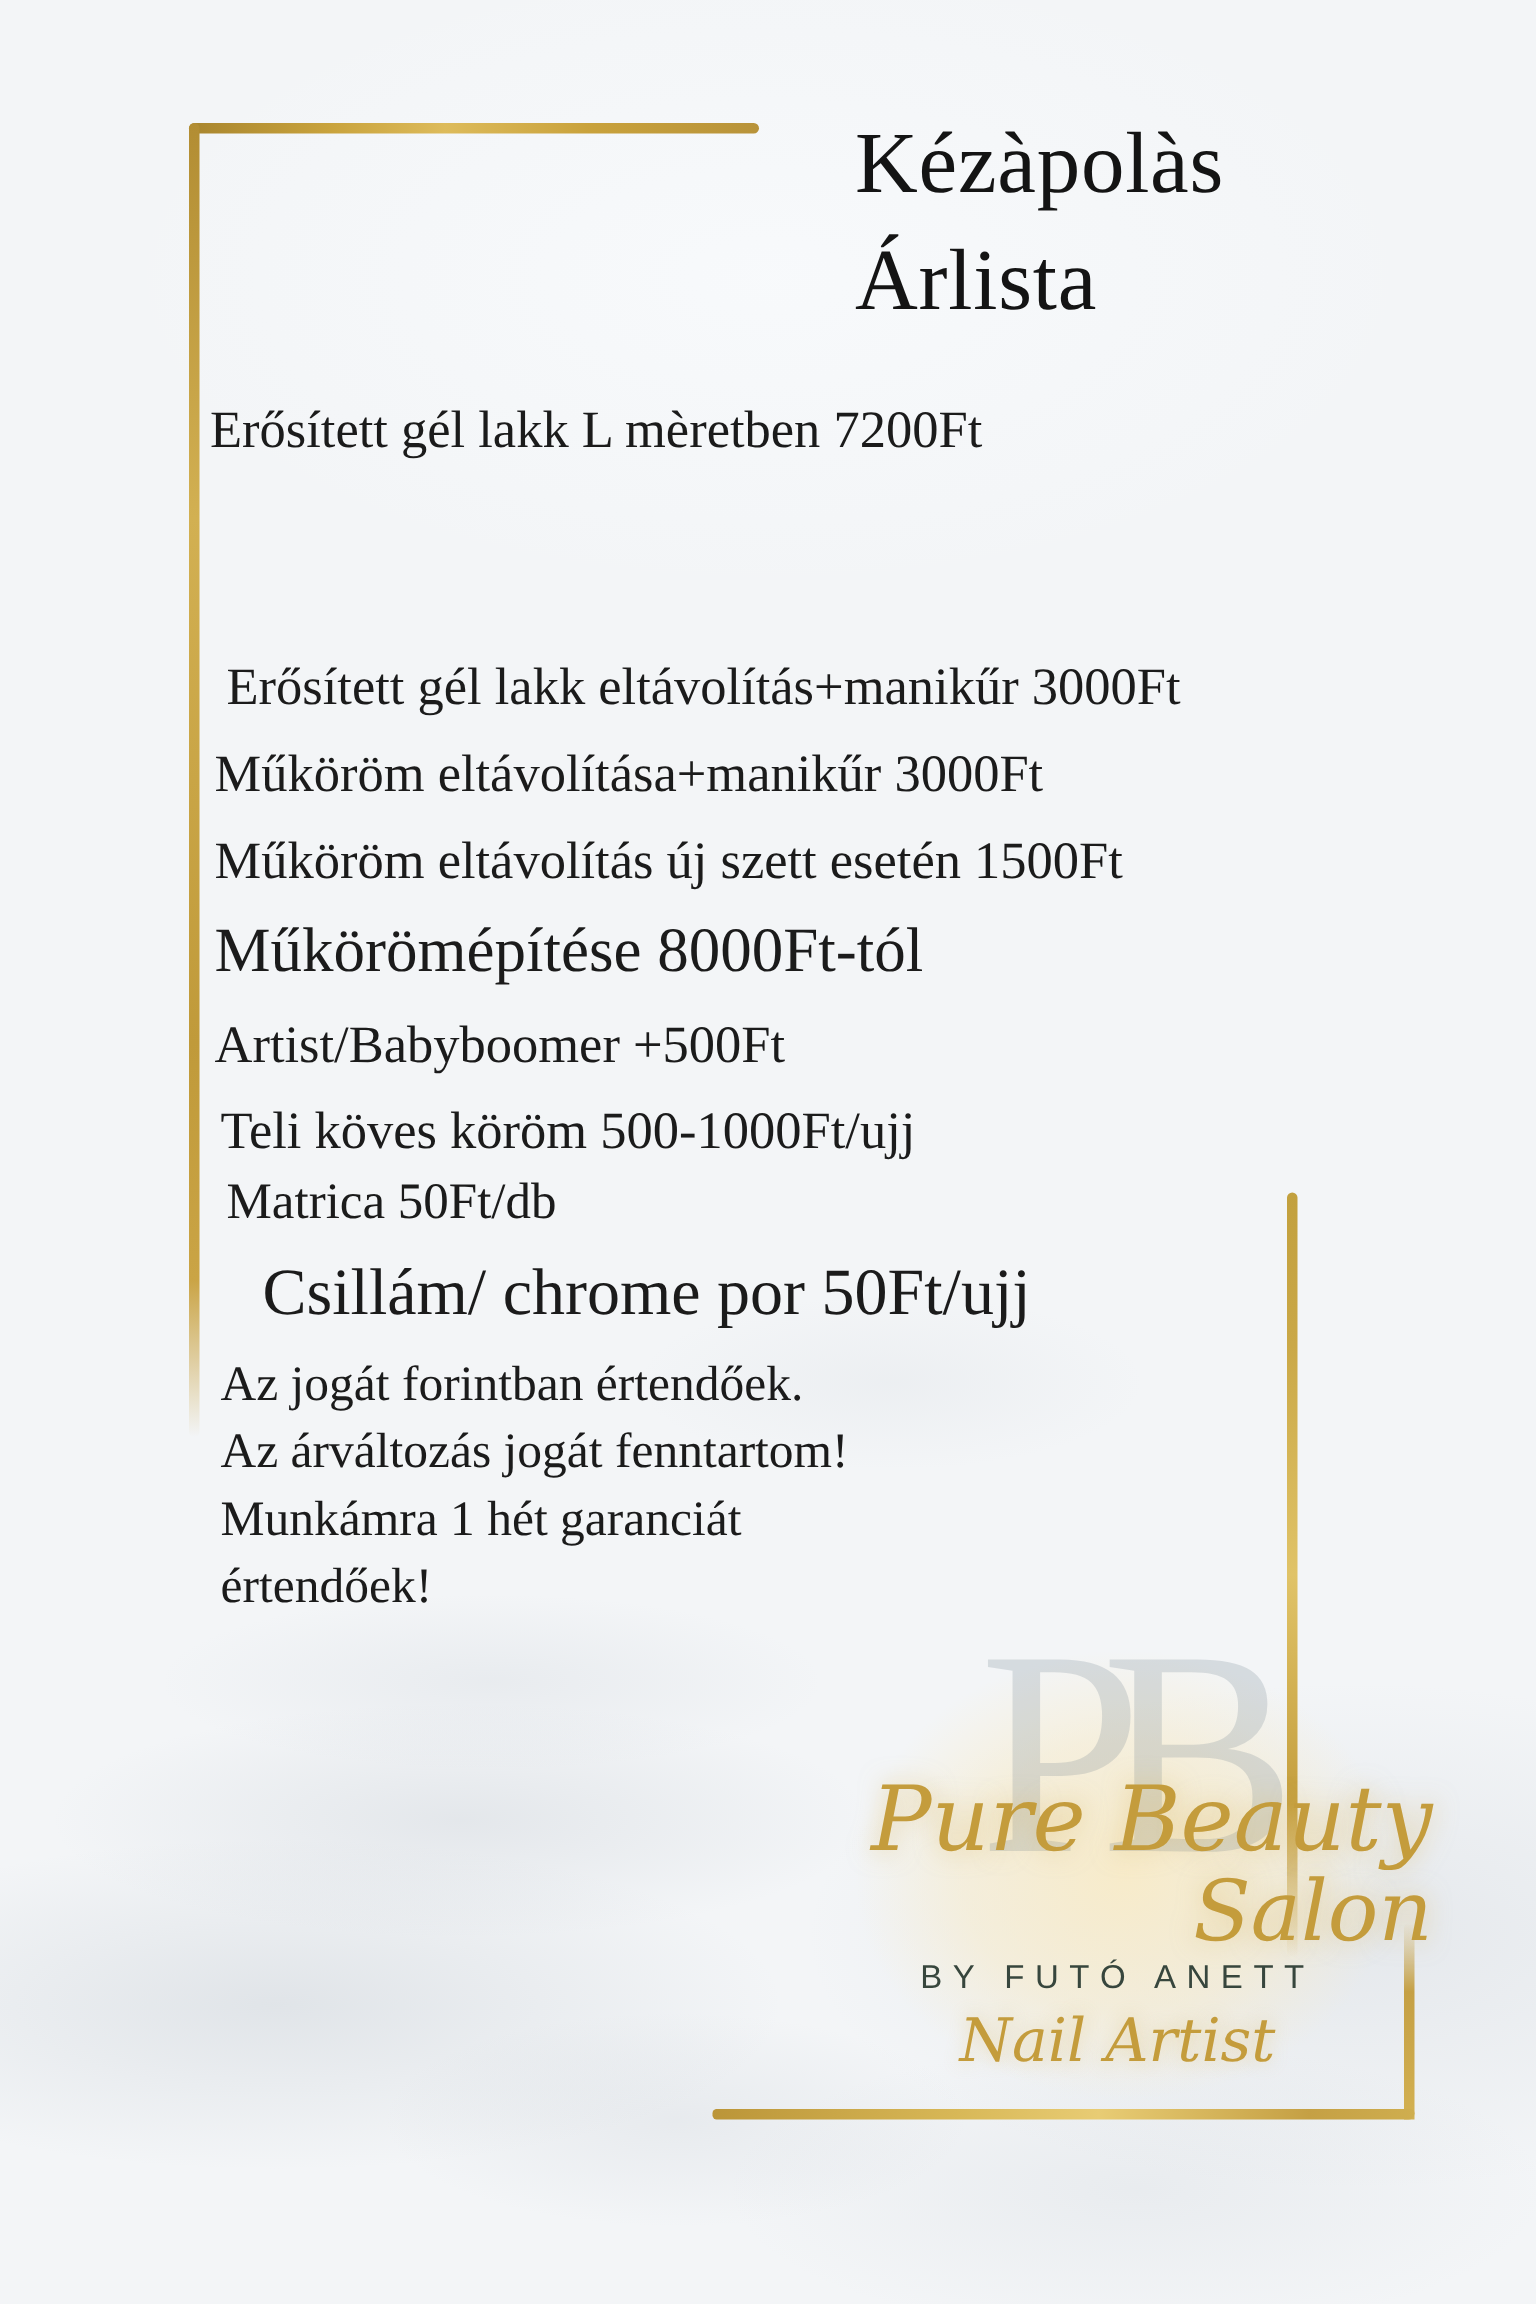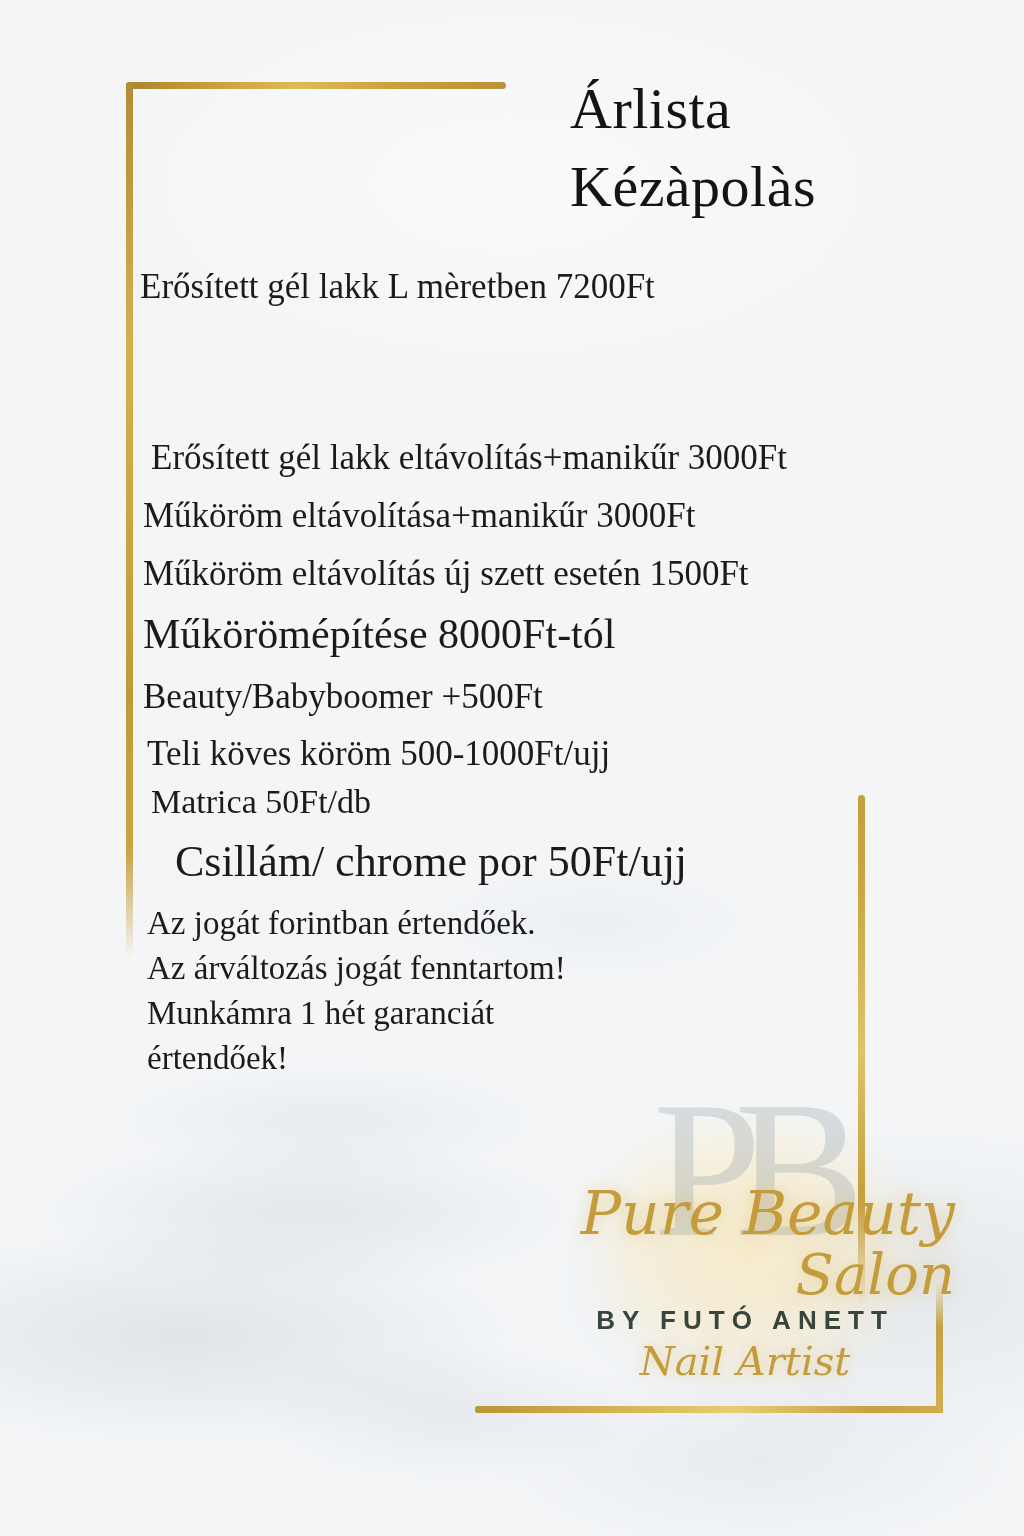--- a/index.html
+++ b/index.html
@@ -94,21 +94,21 @@
     position:absolute;left:0;width:100%;
     font-family:"DejaVu Serif", serif;font-style:italic;
     color:#c49c3c;
     text-shadow:0 0 16px rgba(219,184,100,0.55);
   }
   .brand1{top:118px;font-size:60px;text-align:right;}
   .brand2{top:182px;font-size:56px;text-align:right;}
   .byline{
     position:absolute;left:0;top:245px;width:100%;
     font-family:"Liberation Sans", sans-serif;
-    font-size:26px;letter-spacing:7px;color:#37463d;font-weight:700;
+    font-size:22px;letter-spacing:7px;color:#37463d;font-weight:400;
   }
   .tagline{
     position:absolute;left:0;top:278px;width:100%;
     font-family:"DejaVu Serif", serif;font-style:italic;
     font-size:40px;color:#c49c3c;
     text-shadow:0 0 12px rgba(219,184,100,0.45);
   }
 </style>
 </head>
 <body>
@@ -117,36 +117,36 @@
 
   <div class="logo-glow"></div>
 
   <div class="bar bar-top"></div>
   <div class="bar bar-left"></div>
   <div class="bar bar-right"></div>
   <div class="bar bar-corner-riser"></div>
   <div class="bar bar-bottom"></div>
 
   <h1 class="title">
+    <span class="title-line">Kézàpolàs</span>
     <span class="title-line">Árlista</span>
-    <span class="title-line">Kézàpolàs</span>
   </h1>
 
   <div class="group-gel">
     <div class="price-line">Erősített gél lakk L mèretben 7200Ft</div>
   </div>
 
   <div class="group-removal">
     <div class="price-line">Erősített gél lakk eltávolítás+manikűr 3000Ft</div>
     <div class="price-line">Műköröm eltávolítása+manikűr 3000Ft</div>
     <div class="price-line">Műköröm eltávolítás új szett esetén 1500Ft</div>
   </div>
 
   <div class="price-line line-featured">Műkörömépítése 8000Ft-tól</div>
-  <div class="price-line line-francia">Beauty/Babyboomer +500Ft</div>
+  <div class="price-line line-francia">Artist/Babyboomer +500Ft</div>
   <div class="price-line line-teli">Teli köves köröm 500-1000Ft/ujj</div>
   <div class="price-line line-matrica">Matrica 50Ft/db</div>
   <div class="price-line line-csillam">Csillám/ chrome por 50Ft/ujj</div>
 
   <div class="notes">
     <div class="note-line">Az jogát forintban értendőek.</div>
     <div class="note-line">Az árváltozás jogát fenntartom!</div>
     <div class="note-line">Munkámra 1 hét garanciát</div>
     <div class="note-line">értendőek!</div>
   </div>

